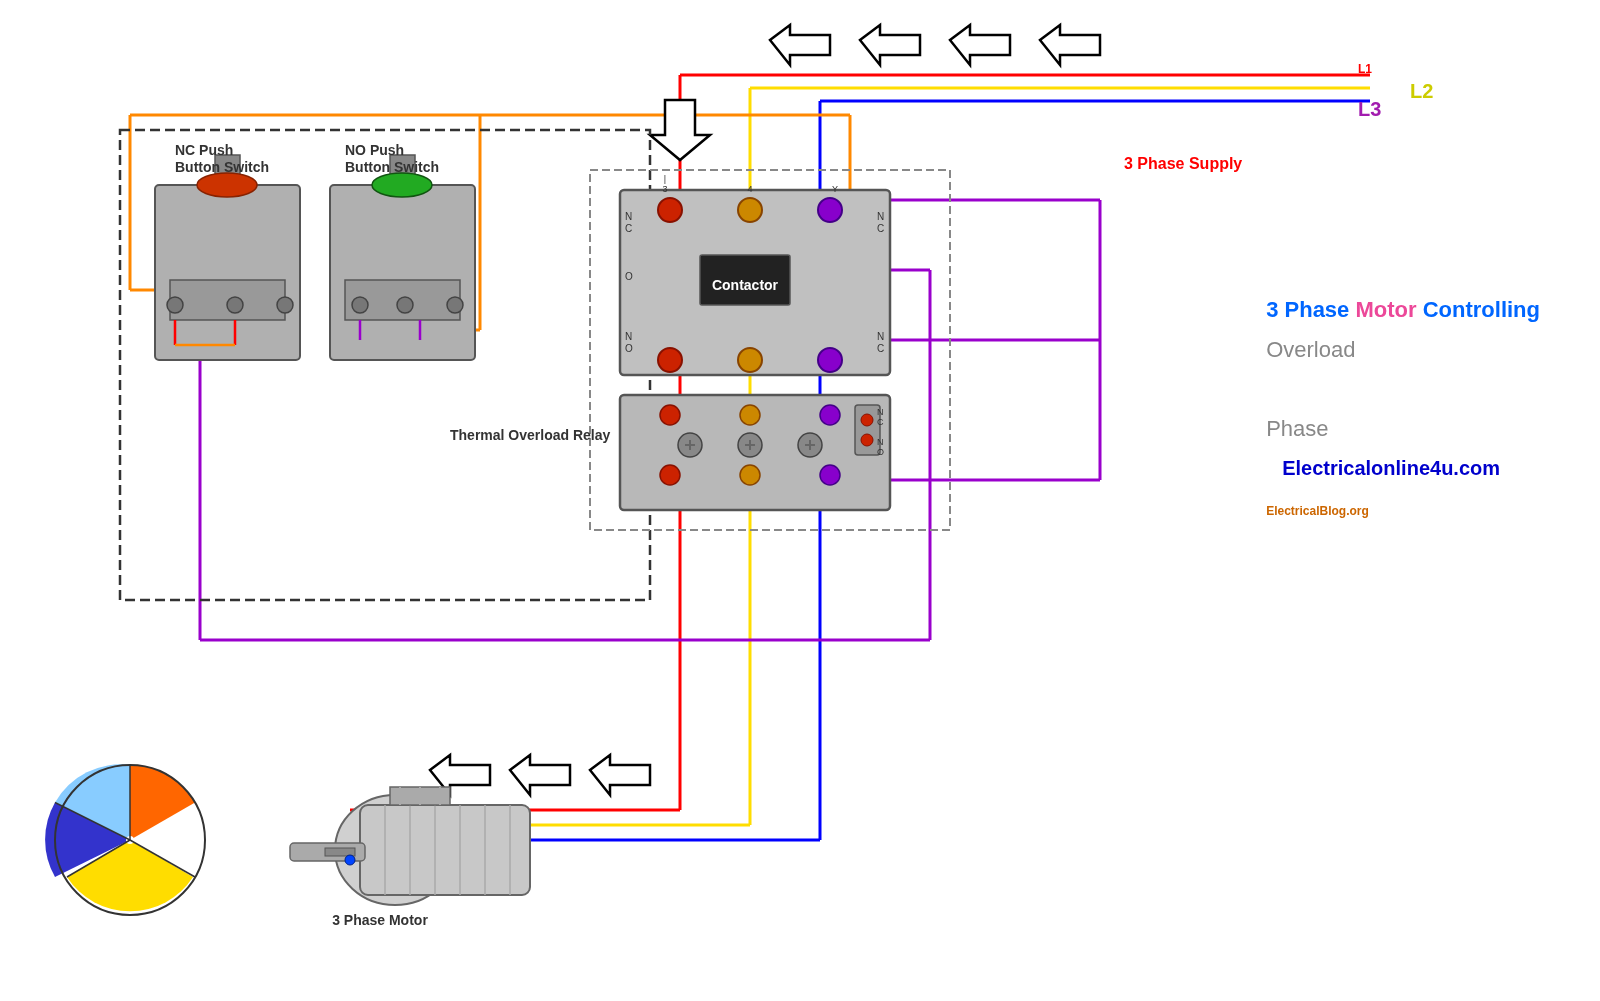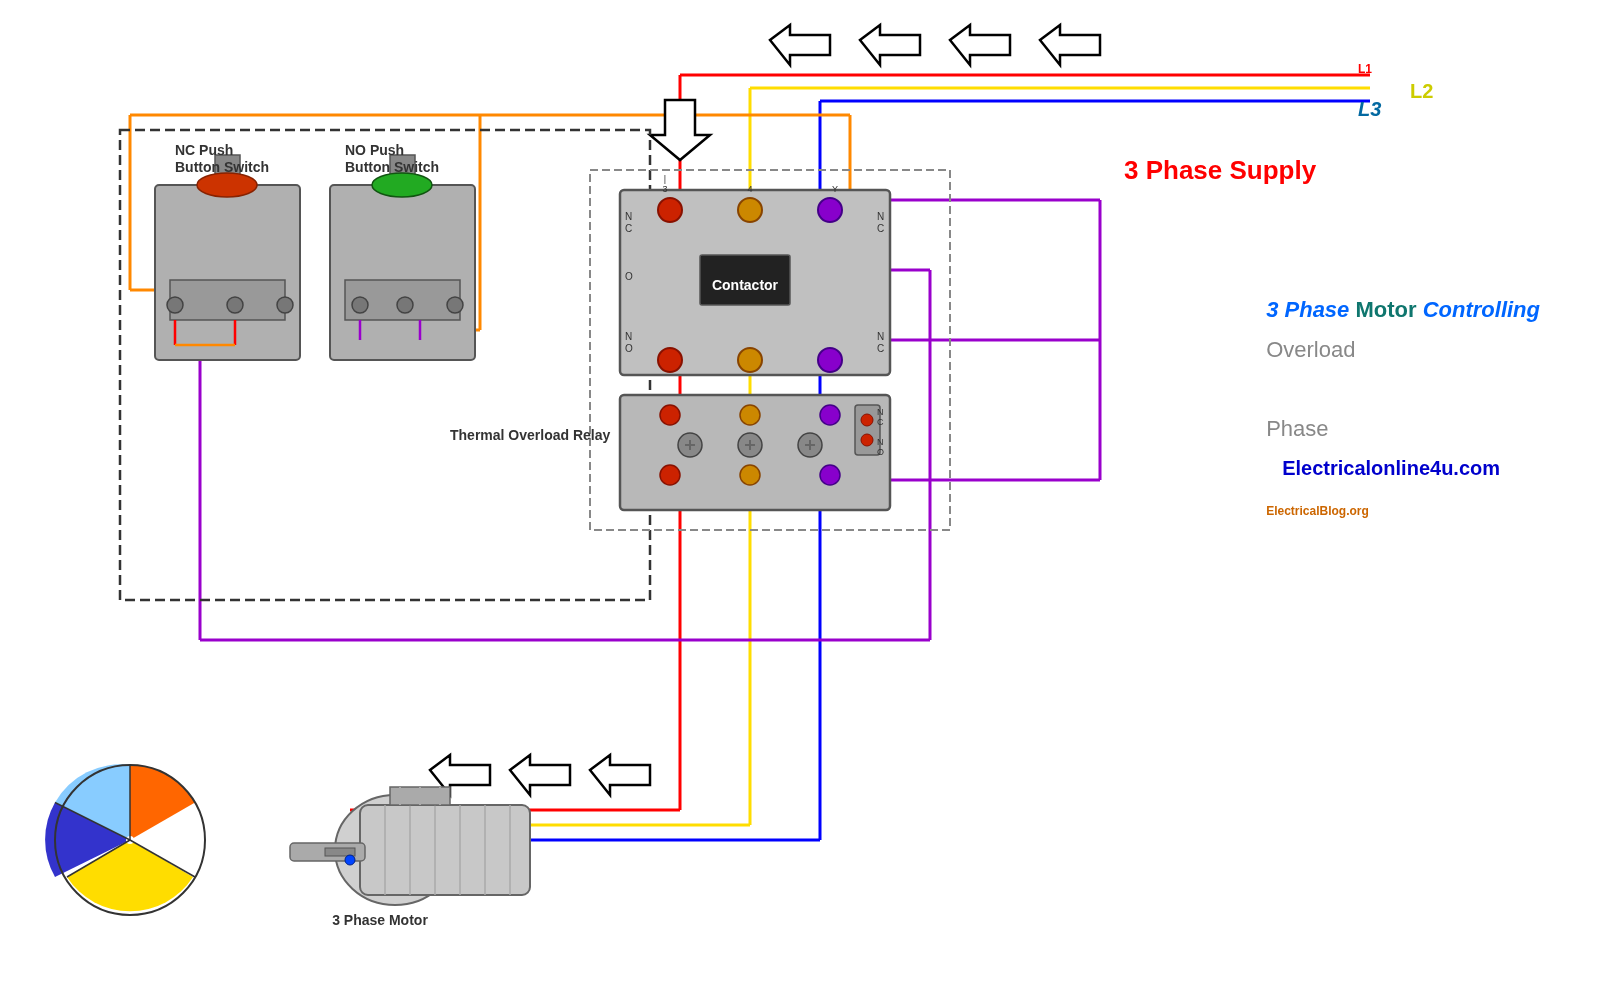--- a/index.html
+++ b/index.html
@@ -23,31 +23,31 @@
       width: 1600px;
       height: 1001px;
     }
     .label-title {
       position: absolute;
       right: 60px;
       top: 290px;
       font-size: 22px;
       line-height: 1.8;
     }
-    .t1 { color: #0066ff; font-weight: bold; font-style: italic; }
-    .t2 { color: #0f766e; font-weight: bold; }
+    .t1 { color: #0066ff; font-weight: bold; }
+    .t2 { color: #ec4899; font-weight: bold; }
     .t3 { color: #888888; }
     .t4 { color: #ff6600; font-weight: bold; }
     .t6 { color: #0000cc; font-weight: bold; font-size: 20px; margin-left: 16px; }
     .t7 { color: #cc6600; font-weight: bold; font-size: 12px; }
     .supply-label {
       position: absolute;
       top: 155px;
       left: 1124px;
-      font-size: 26px;
+      font-size: 16px;
       font-weight: bold;
       color: #ff0000;
     }
     .l1-label {
       position: absolute;
       top: 62px;
       left: 1358px;
       font-size: 12px;
       font-weight: bold;
       color: #ff0000;
@@ -59,22 +59,21 @@
       font-size: 20px;
       font-weight: bold;
       color: #cccc00;
     }
     .l3-label {
       position: absolute;
       top: 98px;
       left: 1358px;
       font-size: 20px;
       font-weight: bold;
-      color: #0369a1;
-      font-style: italic;
+      color: #a21caf;
     }
   </style>
 </head>
 <body>
 
 <div class="diagram-container">
   <svg viewBox="0 0 1600 1001" xmlns="http://www.w3.org/2000/svg">
 
     <rect width="1600" height="1001" fill="white"></rect>
 

